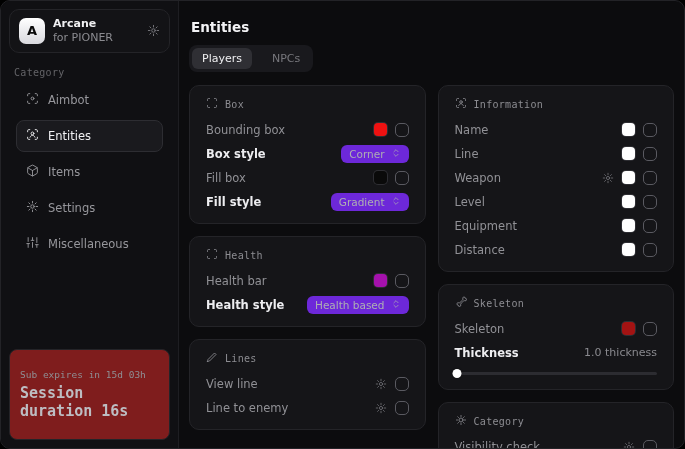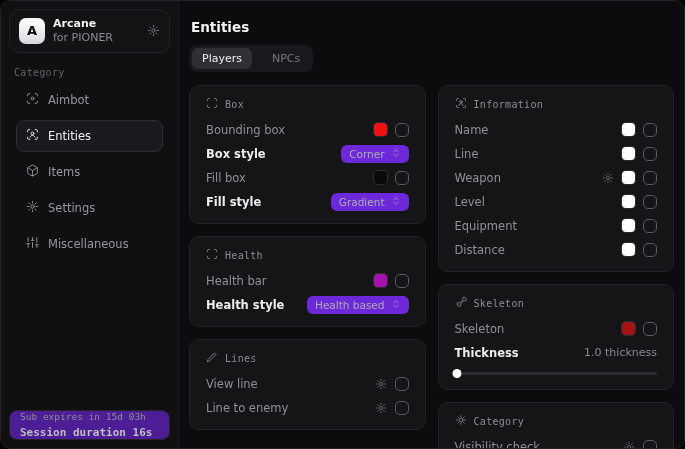--- a/index.html
+++ b/index.html
@@ -21,23 +21,23 @@
   .logo-sub{font-size:11px;color:#8b8b90;line-height:1.25;}
   .logo-gear{margin-left:auto;color:#7a7a80;display:flex;}
   .cat-label{margin:14px 0 6px 13px;font-family:"DejaVu Sans Mono","Liberation Mono",monospace;
     font-size:10px;color:#636367;letter-spacing:.3px;}
   .nav{display:flex;flex-direction:column;gap:4px;padding:0 15px;}
   .nav-item{display:flex;align-items:center;gap:9px;padding:7px 9px;border-radius:8px;
     border:1px solid transparent;color:#97979c;font-size:11.5px;cursor:pointer;}
   .nav-item.active{background:#1a1a1e;border-color:#2d2d32;color:#f1f1f3;}
   .nav-item svg{flex-shrink:0;}
   .side-footer{position:absolute;left:8px;right:8px;bottom:8px;border:1px solid #242428;
-    border-radius:8px;background:#4c1d95;padding:0 10px;}
+    border-radius:8px;background:#7f1d1d;padding:19px 10px;}
   .sf1{font-family:"DejaVu Sans Mono","Liberation Mono",monospace;font-size:9.5px;color:#8f8f94;}
-  .sf2{font-family:"DejaVu Sans Mono","Liberation Mono",monospace;font-size:11px;color:#bdbdc2;
+  .sf2{font-family:"DejaVu Sans Mono","Liberation Mono",monospace;font-size:15px;color:#bdbdc2;
     font-weight:bold;margin-top:4px;}
   
   .main{flex:1;padding:14px 10px 0 10px;overflow:hidden;}
   .page-title{font-size:13.5px;font-weight:bold;color:#f3f3f5;margin:4px 0 10px 2px;}
   .tabs{display:inline-flex;background:#19191d;border-radius:8px;padding:3px;gap:10px;}
   .tab{font-size:11px;color:#77777c;padding:4px 10px;border-radius:6px;cursor:pointer;}
   .tab.active{background:#2f2f34;color:#efeff1;}
   .cols{display:flex;gap:12px;margin-top:13px;align-items:flex-start;}
   .col{width:239px;display:flex;flex-direction:column;gap:12px;}
   .panel{background:#151518;border:1px solid #242428;border-radius:10px;padding:9px 16px 11px;}

